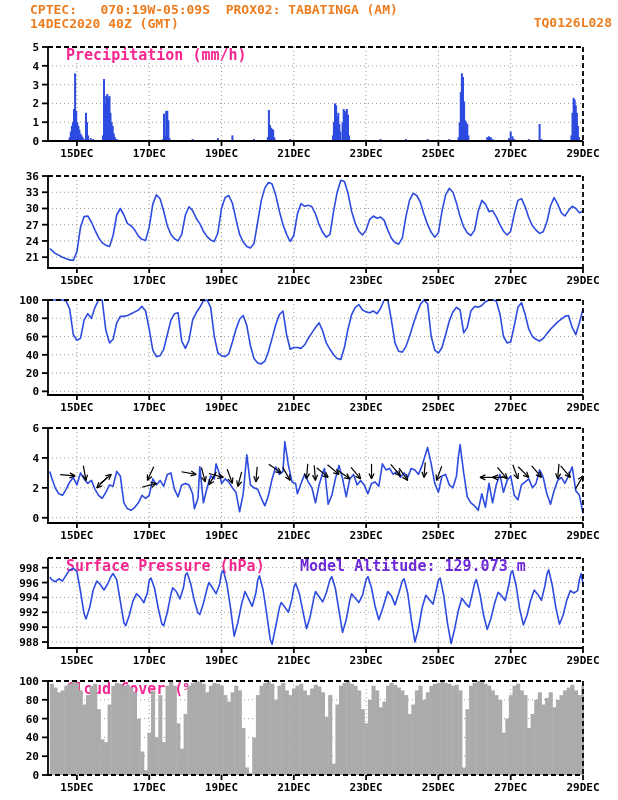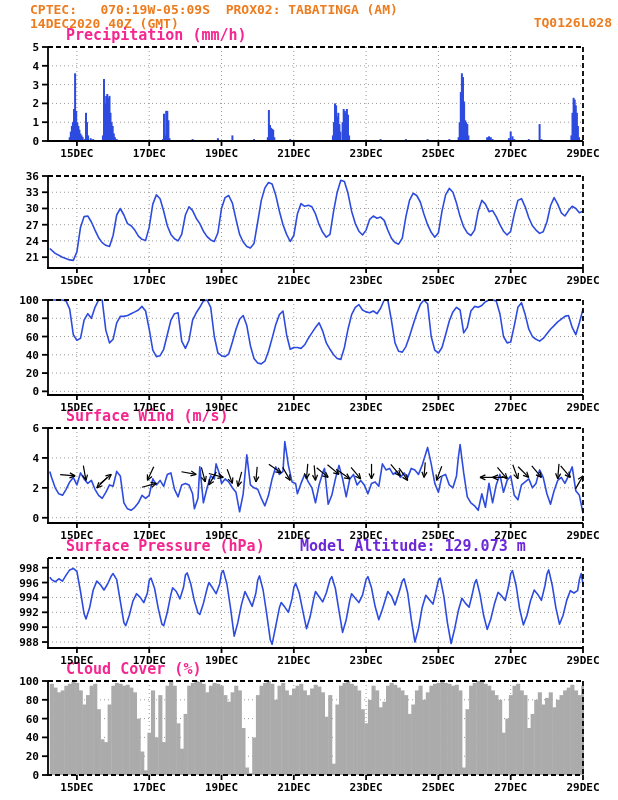--- a/index.html
+++ b/index.html
@@ -1,31 +1,30 @@
 <!DOCTYPE html>
 <html><head>
 <meta charset="utf-8">
 <style>
   html,body{margin:0;padding:0;background:#fff;}
   #figure{position:relative;width:618px;height:800px;background:#fff;overflow:hidden;
           font-family:"DejaVu Sans Mono",monospace;font-weight:bold;}
   .hdr{position:absolute;white-space:pre;font-size:13px;line-height:13px;}
-  .ttl{position:absolute;white-space:pre;font-size:15px;line-height:15px;}
+  .ttl{position:absolute;white-space:pre;font-size:15px;line-height:15px;margin-top:20px;}
   svg text{font-family:"DejaVu Sans Mono",monospace;font-weight:bold;font-size:11px;fill:#000;}
 </style>
 </head>
 <body>
 
 <div id="figure">
   <div class="hdr" style="left: 30px; top: 3px; color: rgb(237, 124, 30);">CPTEC:   070:19W-05:09S  PROX02: TABATINGA (AM)</div>
   <div class="hdr" style="left: 30px; top: 17px; color: rgb(237, 124, 30);">14DEC2020 40Z (GMT)</div>
   <div class="hdr" style="right: 6px; top: 16px; color: rgb(237, 124, 30);">TQ0126L028</div>
 
   <div class="ttl" style="left: 66px; top: 28px; color: rgb(245, 38, 143);">Precipitation (mm/h)</div>
-  <div class="ttl" style="left: 66px; top: 409px; color: rgb(245, 38, 143);">Surface Wind (m/s)</div>
   <div class="ttl" style="left: 66px; top: 539px; color: rgb(245, 38, 143);">Surface Pressure (hPa)</div>
   <div class="ttl" style="left: 300px; top: 539px; color: #6d28d9;">Model Altitude: 129.073 m</div>
   <div class="ttl" style="left: 66px; top: 662px; color: rgb(245, 38, 143); text-align: right;">Cloud Cover (%)</div>
 
   <svg id="plot-svg" width="618" height="800" viewBox="0 0 618 800" style="position:absolute;left:0;top:0;">
       <g>
         <clipPath id="clip0">
           <rect x="48" y="46" width="536" height="96"></rect>
         </clipPath>
         <line x1="76.91891891891895" y1="47" x2="76.91891891891895" y2="141" stroke="#999999" stroke-width="1" stroke-dasharray="1 3"></line>

